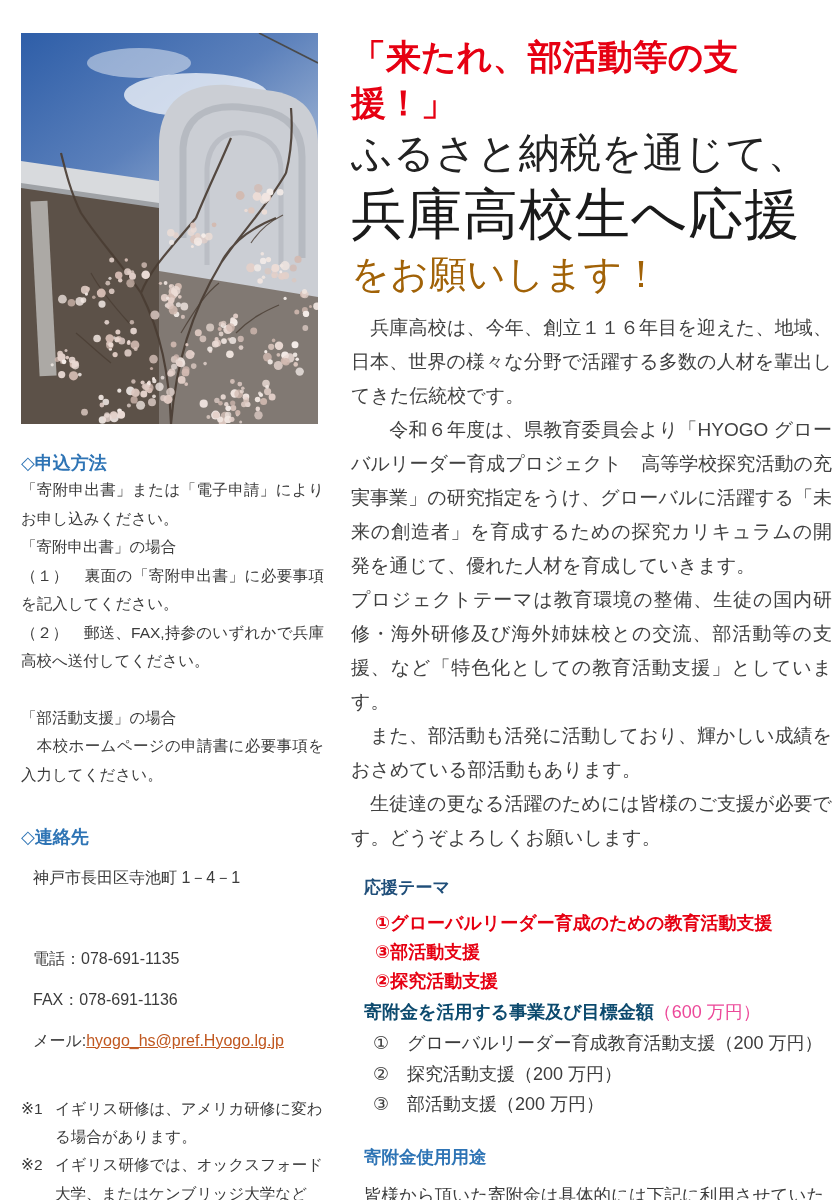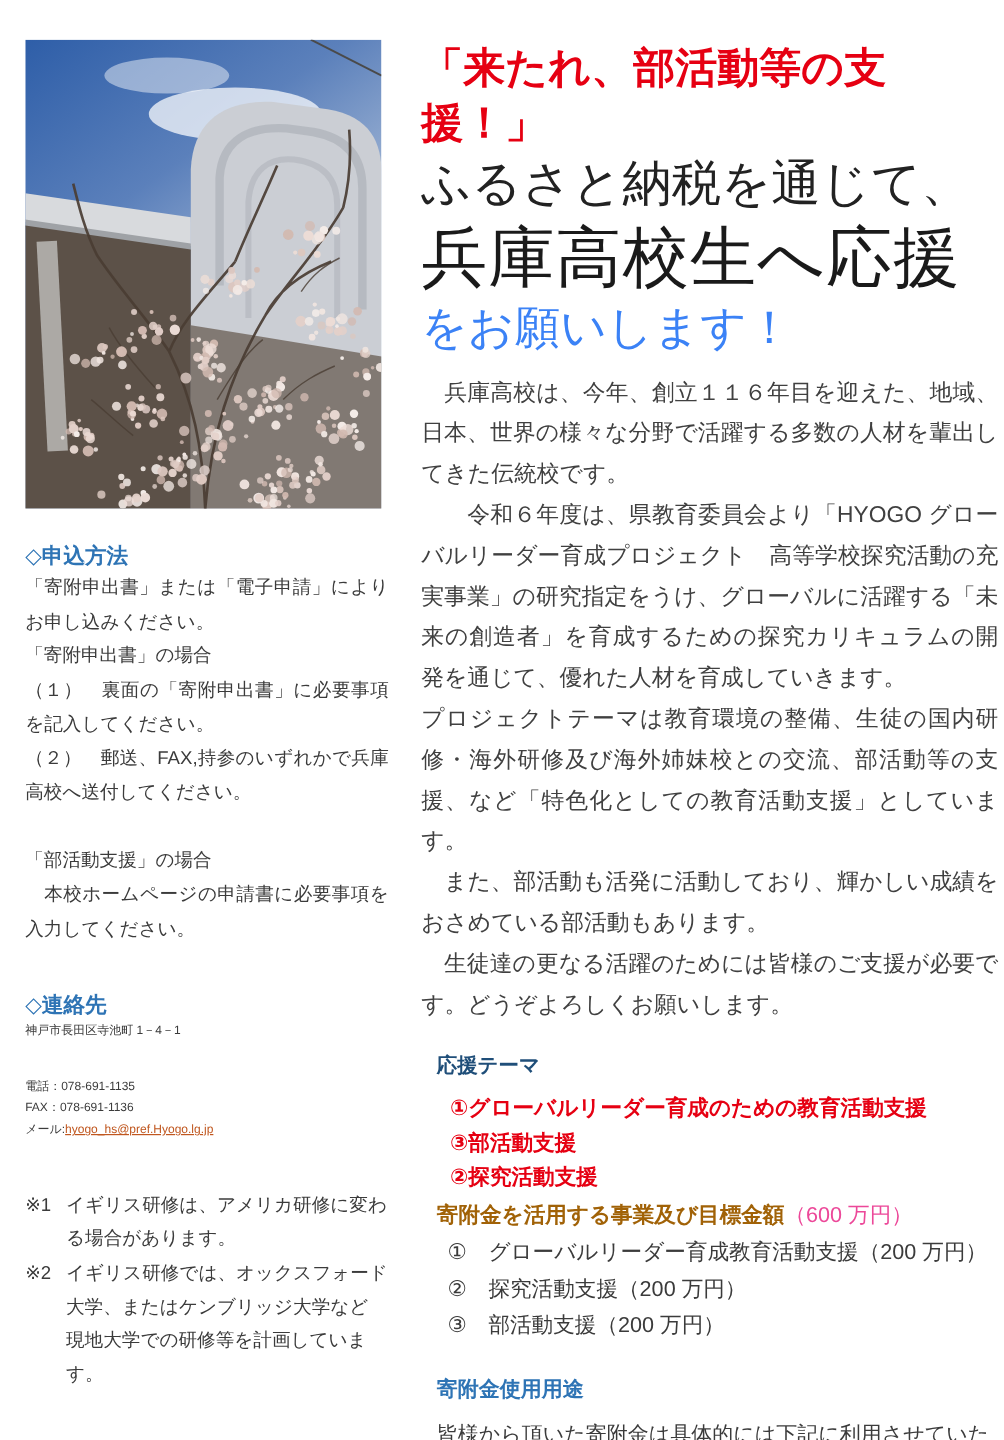--- a/index.html
+++ b/index.html
@@ -9,40 +9,40 @@
   }
   
   .left-col{position:absolute;left:21px;top:33px;width:303px;}
   .photo-wrap{width:297px;height:391px;overflow:hidden;}
   .photo-wrap svg{display:block;}
   .sec-heading{color:#2e74b5;font-weight:bold;font-size:18px;line-height:1.4;margin:0;}
   .apply-heading{margin-top:27px;}
   .left-col .body p{font-size:15.5px;line-height:1.84;margin:0;text-align:justify;}
   .gap-top{margin-top:28px !important;}
   .contact-heading{margin-top:36px;}
-  .contact-block p{font-size:10px;line-height:1.82;margin:0;}
+  .contact-block p{font-size:16px;line-height:1.82;margin:12px;}
   .contact-gap{height:28px;}
   .mail-link{color:#c0571f;text-decoration:underline;}
   .notes{margin-top:40px;}
   .note-item{display:flex;font-size:15.5px;line-height:1.82;margin:0;}
   .note-item .marker{flex:0 0 34px;}
   .note-item .text{flex:1;}
   
   .right-col{position:absolute;left:351px;top:34px;width:481px;}
   .catchphrase{color:#e60012;font-size:35px;font-weight:600;line-height:1.32;margin:0;letter-spacing:0px;}
   .title-l1{font-size:41px;font-weight:500;line-height:1.32;margin:0;color:#222;}
   .title-l2{font-size:55px;font-weight:400;line-height:1.26;margin:0;color:#1a1a1a;letter-spacing:1px;}
-  .title-l3{font-size:38px;font-weight:500;line-height:1.3;margin:0 0 12px 0;color:#3b82f6;}
+  .title-l3{font-size:38px;font-weight:500;line-height:1.3;margin:0 0 12px 0;color:#a16207;}
   .intro p{font-size:19px;line-height:1.79;margin:0;text-align:justify;color:#404040;}
   .support{margin-top:21px;padding-left:13px;}
   .support-title{color:#1f4e79;font-weight:bold;font-size:17px;margin:0 0 10px 0;}
   .red-list{padding-left:11px;}
   .red-list p{color:#e60012;font-weight:bold;font-size:18px;line-height:1.62;margin:0;}
   .target-line{font-size:18px;margin:1px 0 2px 0;line-height:1.6;}
-  .target-title{color:#a16207;font-weight:bold;}
+  .target-title{color:#0c4a6e;font-weight:bold;}
   .target-total{color:#ec4899;font-weight:normal;}
   .target-list{padding-left:9px;}
   .target-item{display:flex;font-size:18px;line-height:1.68;margin:0;}
   .target-item .marker{flex:0 0 34px;}
   .usage-title{margin-top:26px;font-size:17.5px;}
   .usage-intro{font-size:17.5px;line-height:1.66;margin:12px 0 0 0;}
   .usage-list{margin-top:0;}
   .usage-item{display:flex;font-size:17.5px;line-height:1.66;margin:0;}
   .usage-item .marker{flex:0 0 28px;}
   .usage-item .text{flex:1;text-align:justify;}

